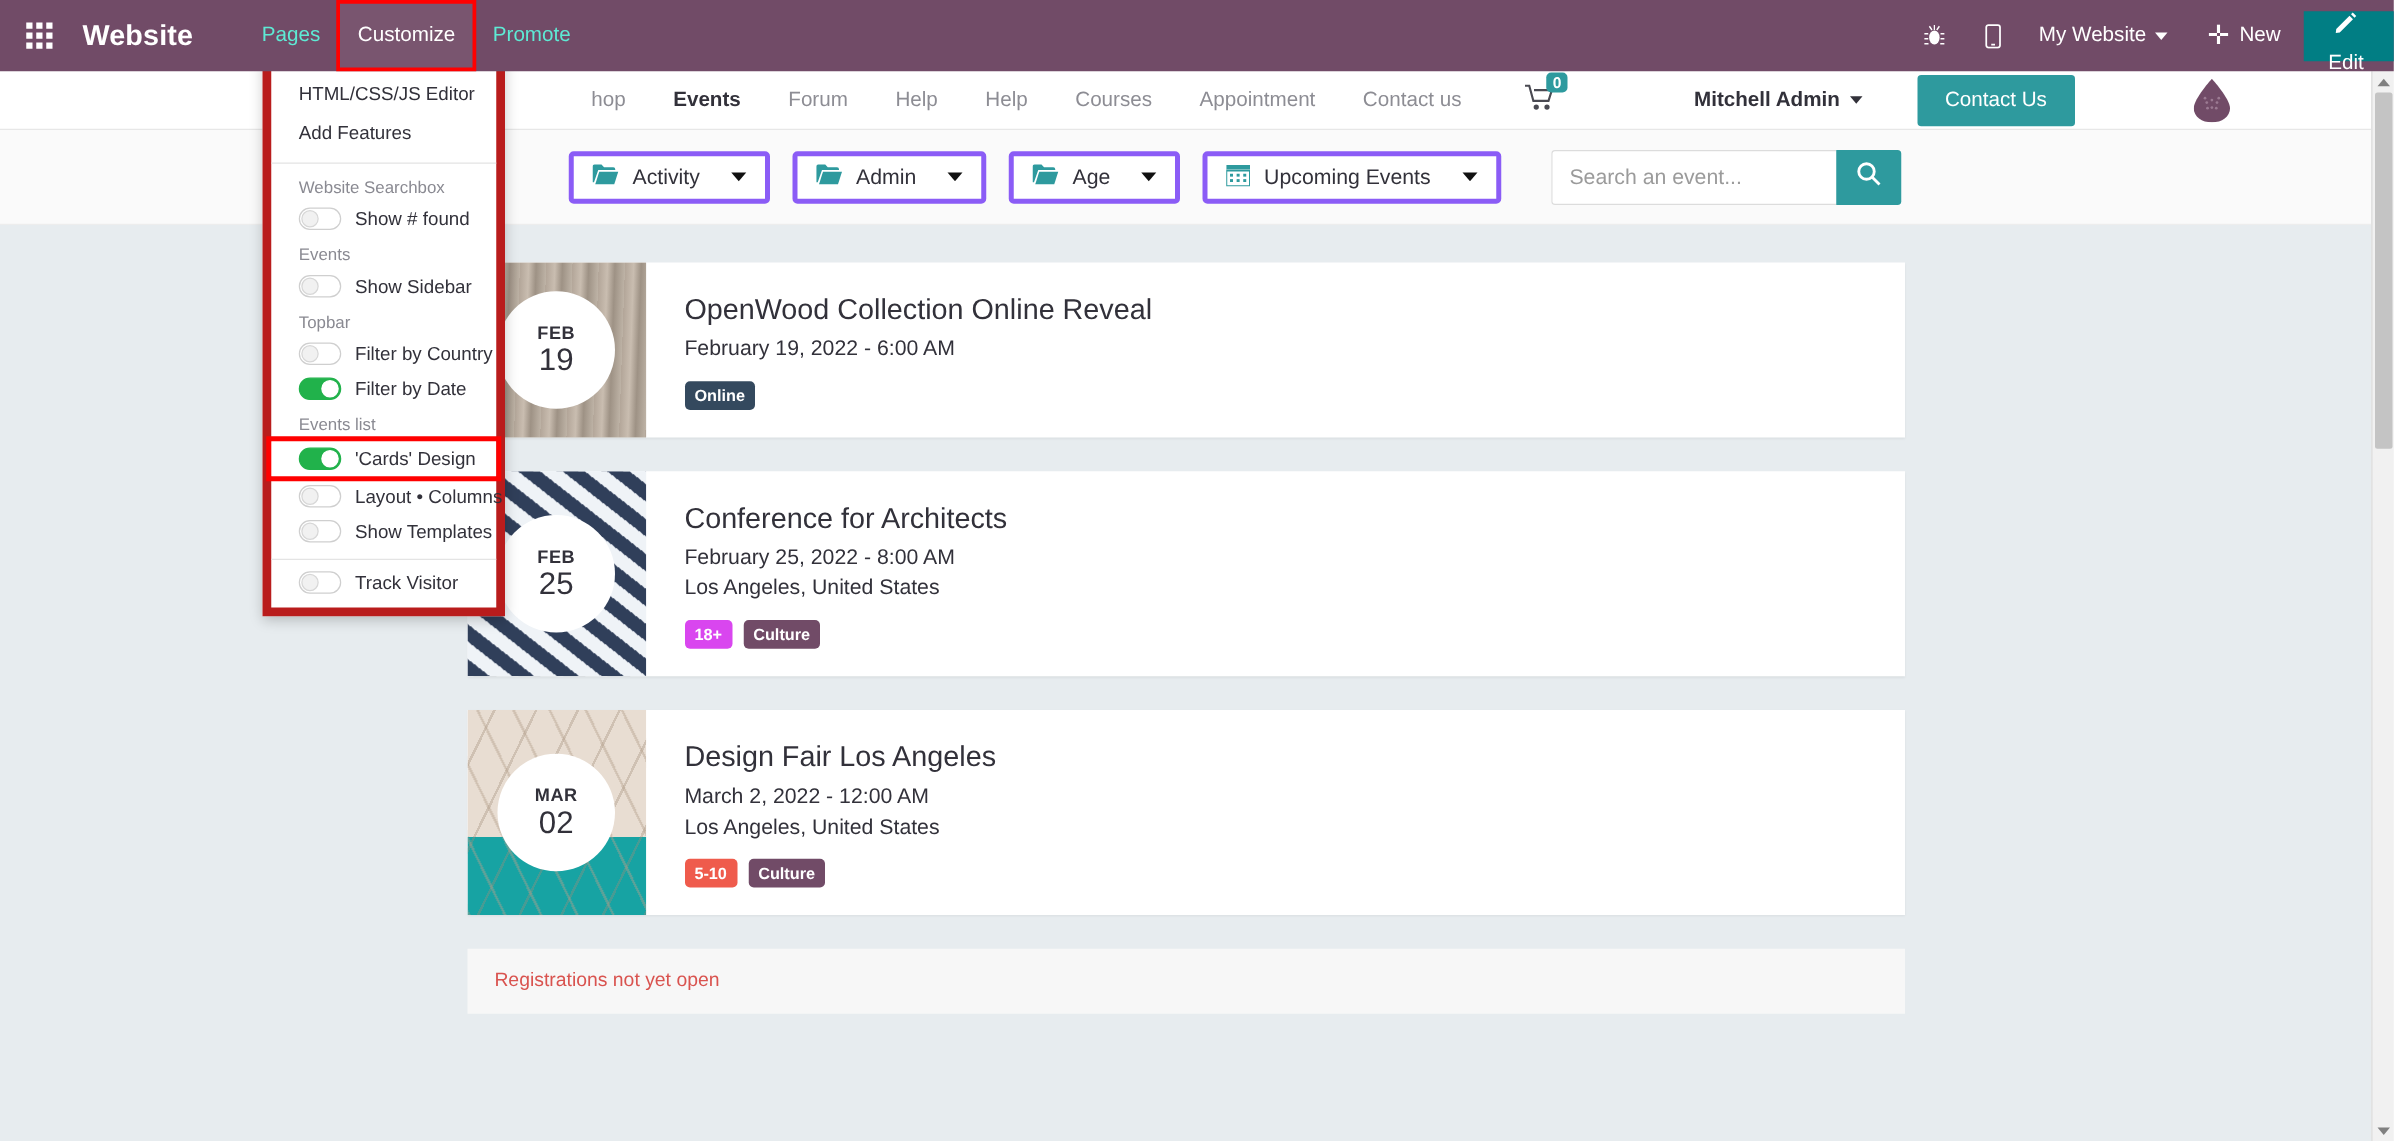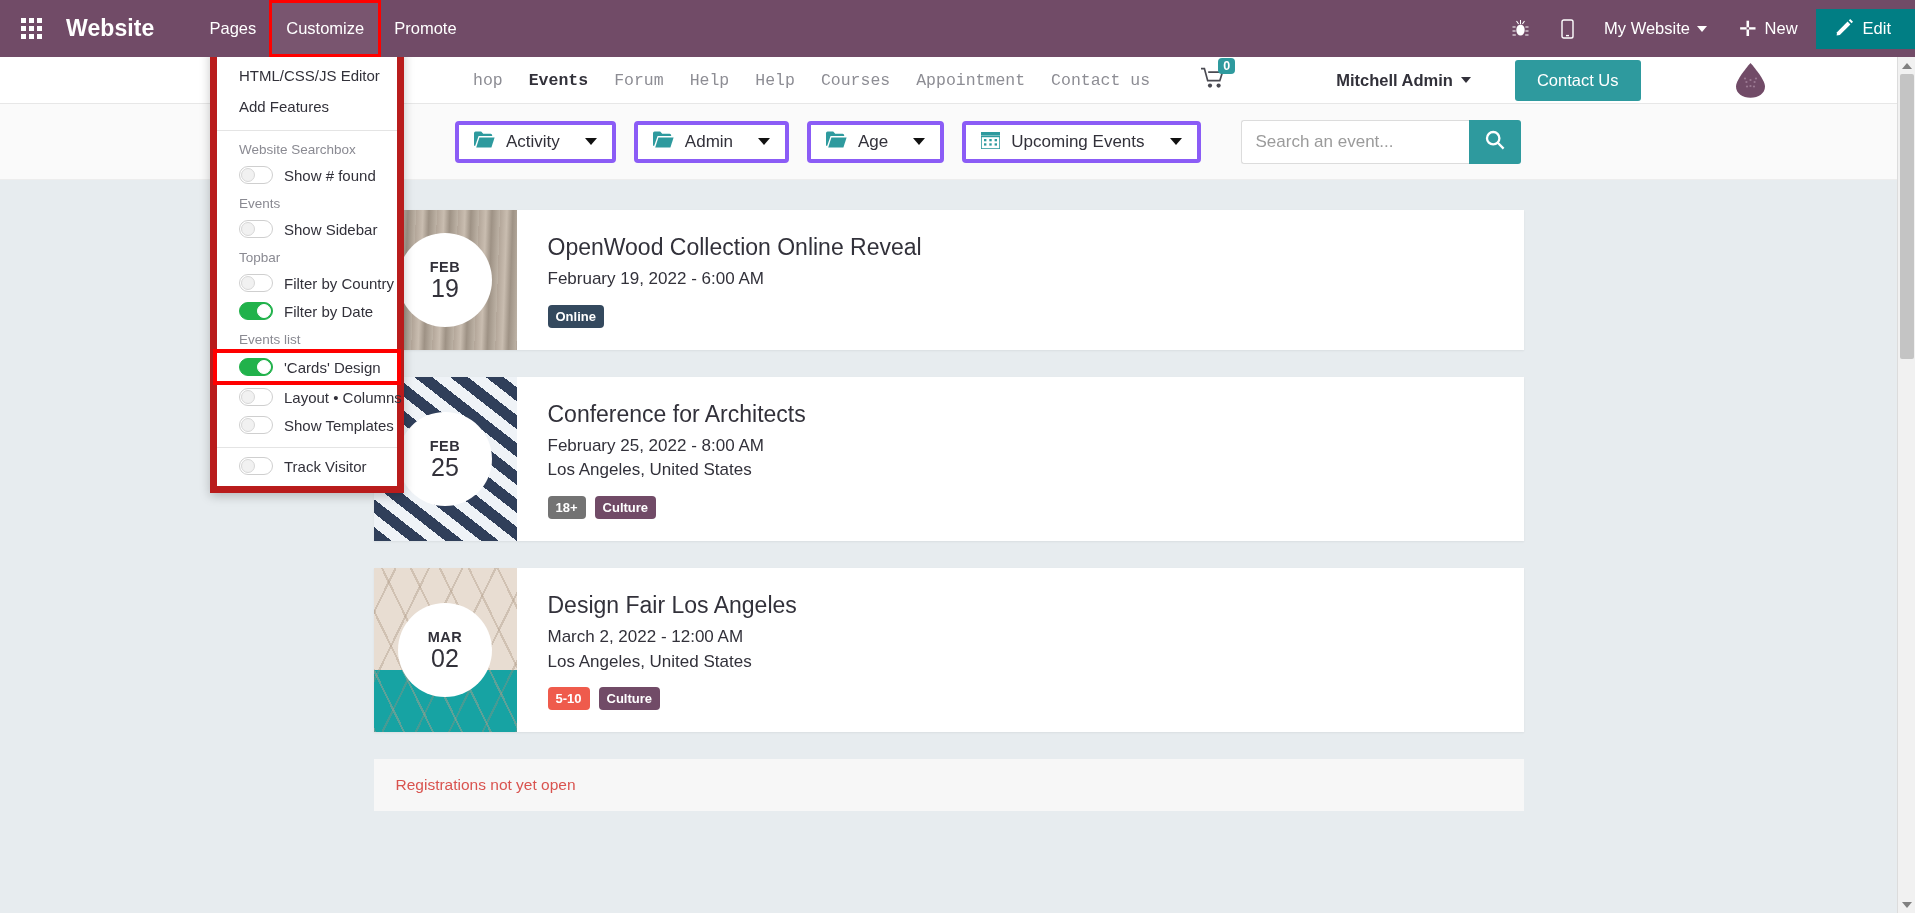--- a/index.html
+++ b/index.html
@@ -26,21 +26,21 @@
   .apps-grid .dots {
     display: grid; grid-template-columns: repeat(3, 5px);
     grid-gap: 3px;
   }
   .apps-grid .dots i { display: block; width: 5px; height: 5px; background: #fff; }
   .brand-title {
     font-size: 23px; font-weight: bold; letter-spacing: 0.1px;
     margin-left: 12px; margin-right: 40px; color: #fff;
   }
   .nav-item {
-    font-size: 16.5px; color: #ffffff; padding: 17px 15px;
+    font-size: 16.5px; color: #5eead4; padding: 17px 15px;
     cursor: pointer; position: relative; white-space: nowrap;
   }
   .nav-item.active { color: #ffffff; background: rgba(255,255,255,0.06); }
   .nav-item.highlight-red {
     outline: 3px solid #ff0000; outline-offset: -1px; color: #ffffff;
   }
   .navbar-right {
     margin-left: auto; display: flex; align-items: center; height: 57px;
   }
   .nav-icon {
@@ -55,21 +55,21 @@
     width: 0; height: 0; border-left: 5px solid transparent;
     border-right: 5px solid transparent; border-top: 6px solid currentColor;
   }
   .nav-new {
     font-size: 16.5px; color: #ffffff; padding: 0 18px; cursor: pointer;
     display: flex; align-items: center; gap: 8px; height: 57px;
   }
   .nav-edit {
     font-size: 16.5px; color: #ffffff; background: #017e84;
     padding: 0 24px 0 20px; cursor: pointer;
-    display: flex; align-items: center; gap: 9px; height: 40px;
+    display: flex; align-items: center; gap: 9px; height: 40px; flex-direction: column;
   }
   .plus-glyph { font-size: 21px; line-height: 1; font-weight: 500; }
 
   
   .customize-menu {
     position: absolute; top: 45px; left: 210px;
     width: 194px;
     background: #ffffff;
     border: 7px solid #b91c1c;
     box-shadow: 0 3px 10px rgba(0,0,0,0.22);
@@ -117,23 +117,22 @@
   }
 
   
   .site-header {
     height: 47px; background: #ffffff;
     border-bottom: 1px solid #e7e7e7;
     display: flex; align-items: center;
     padding: 0 0 0 0; position: relative;
   }
   .site-nav {
-    display: flex; align-items: center; gap: 0px;
+    display: flex; align-items: center; gap: 12px;
     margin-left: 460px;
-    font-family: Liberation Mono, monospace;
   }
   .site-nav a {
     font-size: 16.5px; color: #8d8d94; text-decoration: none;
     padding: 0 13px; white-space: nowrap;
   }
   .site-nav a.cur { color: #32313a; font-weight: 600; }
   .cart-wrap {
     position: relative; margin-left: 38px; display: flex; align-items: center;
     cursor: pointer;
   }
@@ -477,21 +476,21 @@
         <div class="date-bubble">
           <div class="mon">FEB</div>
           <div class="day">25</div>
         </div>
       </div>
       <div class="card-body">
         <div class="card-title">Conference for Architects</div>
         <div class="card-line">February 25, 2022 - 8:00 AM</div>
         <div class="card-line">Los Angeles, United States</div>
         <div class="tag-row">
-          <span class="tag" style="background:#737373">18+</span>
+          <span class="tag" style="background:#d946ef">18+</span>
           <span class="tag" style="background:#714b67">Culture</span>
         </div>
       </div>
     </div>
 
     <div class="event-card">
       <div class="card-img">
         <div class="tex-create"></div>
         <div class="date-bubble">
           <div class="mon">MAR</div>

